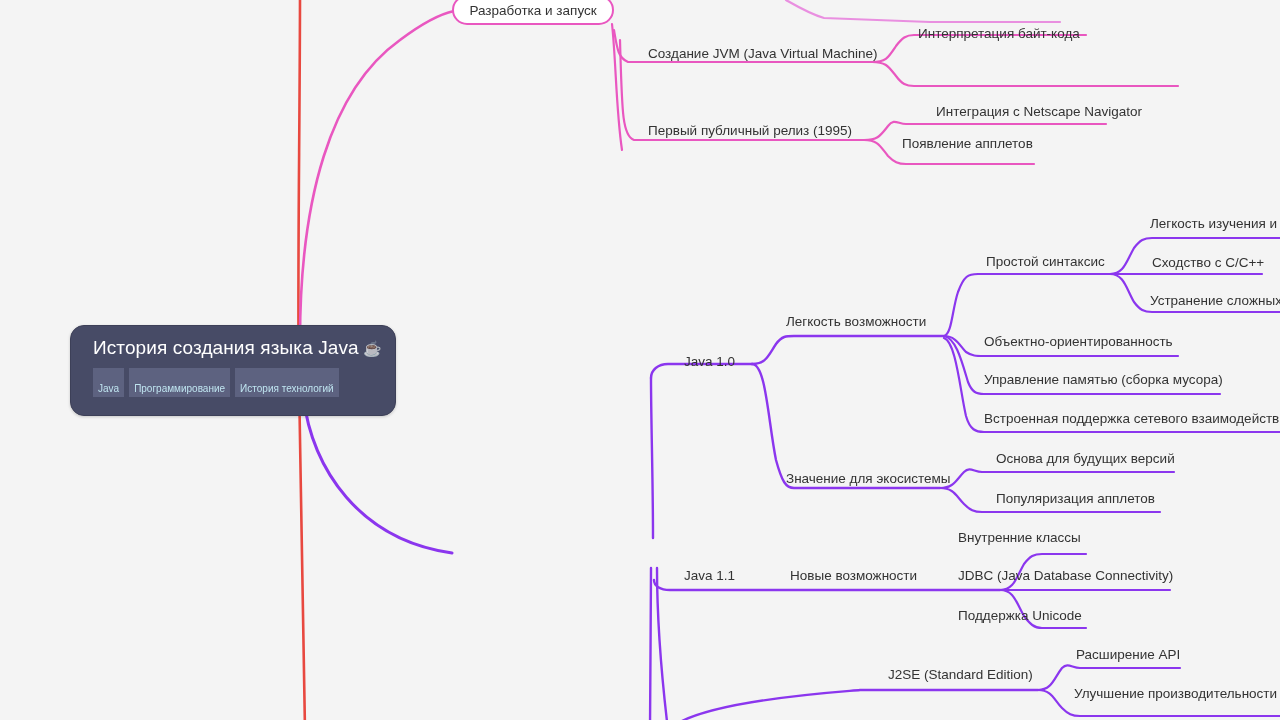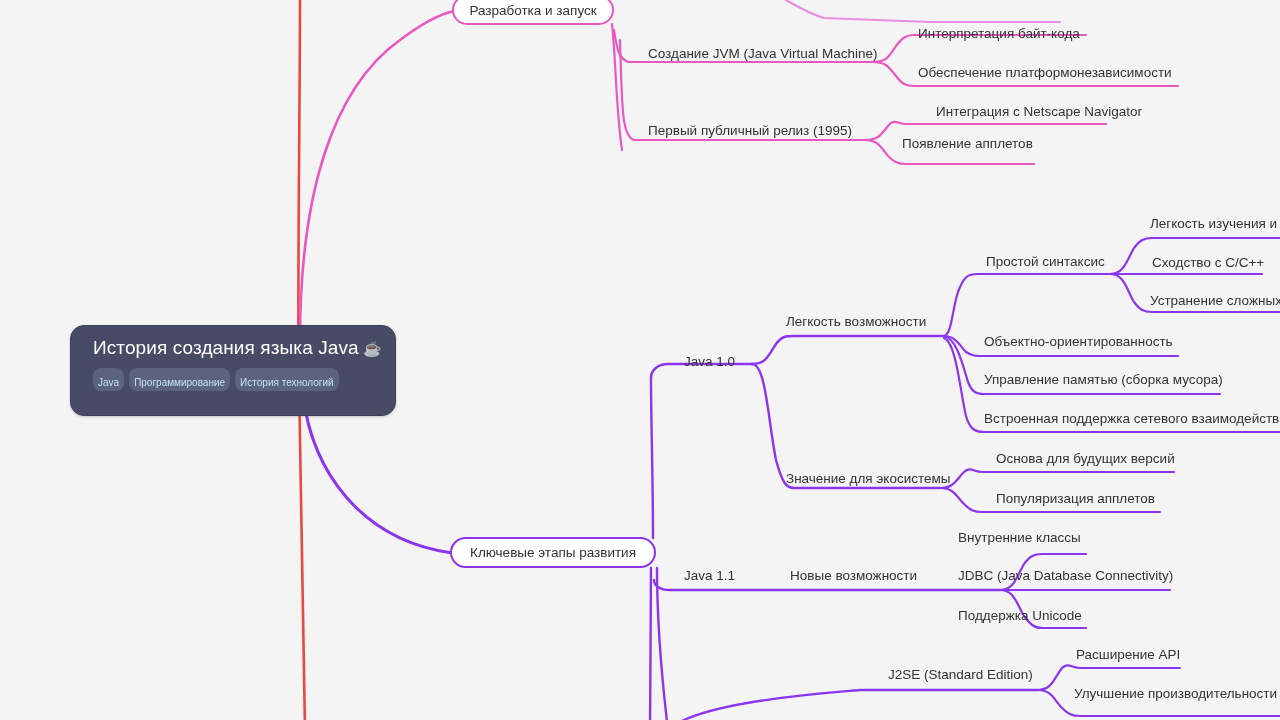--- a/index.html
+++ b/index.html
@@ -59,22 +59,22 @@
   .root-tags {
     margin-top: 7px;
     display: flex;
     gap: 5px;
   }
   .root-tag {
     background: #5d6280;
     color: #bfe4ef;
     font-size: 10px;
     line-height: 13px;
-    padding: 8px 5px 2px 5px;
-    border-radius: 8px;
+    padding: 14px 5px 2px 5px;
+    border-radius: 0;
     white-space: nowrap;
   }
 
   
   .pill {
     position: absolute;
     box-sizing: border-box;
     background: #ffffff;
     border-radius: 16px;
     display: flex;
@@ -166,29 +166,25 @@
       <span class="root-tag">Java</span>
       <span class="root-tag">Программирование</span>
       <span class="root-tag">История технологий</span>
     </div>
   </div>
 
   <div class="pill pink" style="left:452px; top:-5px; width:162px; height:30px;">
     <span>Разработка и запуск</span>
   </div>
 
-  <div class="pill purple" style="left:450px; top:537px; width:206px; height:31px;">
-    <span>Ключевые этапы развития</span>
-  </div>
 
   <div class="label" style="left:648px; top:45px;">Создание JVM (Java Virtual Machine)</div>
 
   <div class="label" style="left:918px; top:25px;">Интерпретация байт-кода</div>
 
-  <div class="label" style="left:918px; top:64px;">Обеспечение платформонезависимости</div>
 
   <div class="label" style="left:648px; top:122px;">Первый публичный релиз (1995)</div>
 
   <div class="label" style="left:936px; top:103px;">Интеграция с Netscape Navigator</div>
 
   <div class="label" style="left:902px; top:135px;">Появление апплетов</div>
 
   <div class="label" style="left:684px; top:353px;">Java 1.0</div>
 
   <div class="label" style="left:786px; top:313px;">Легкость возможности</div>

